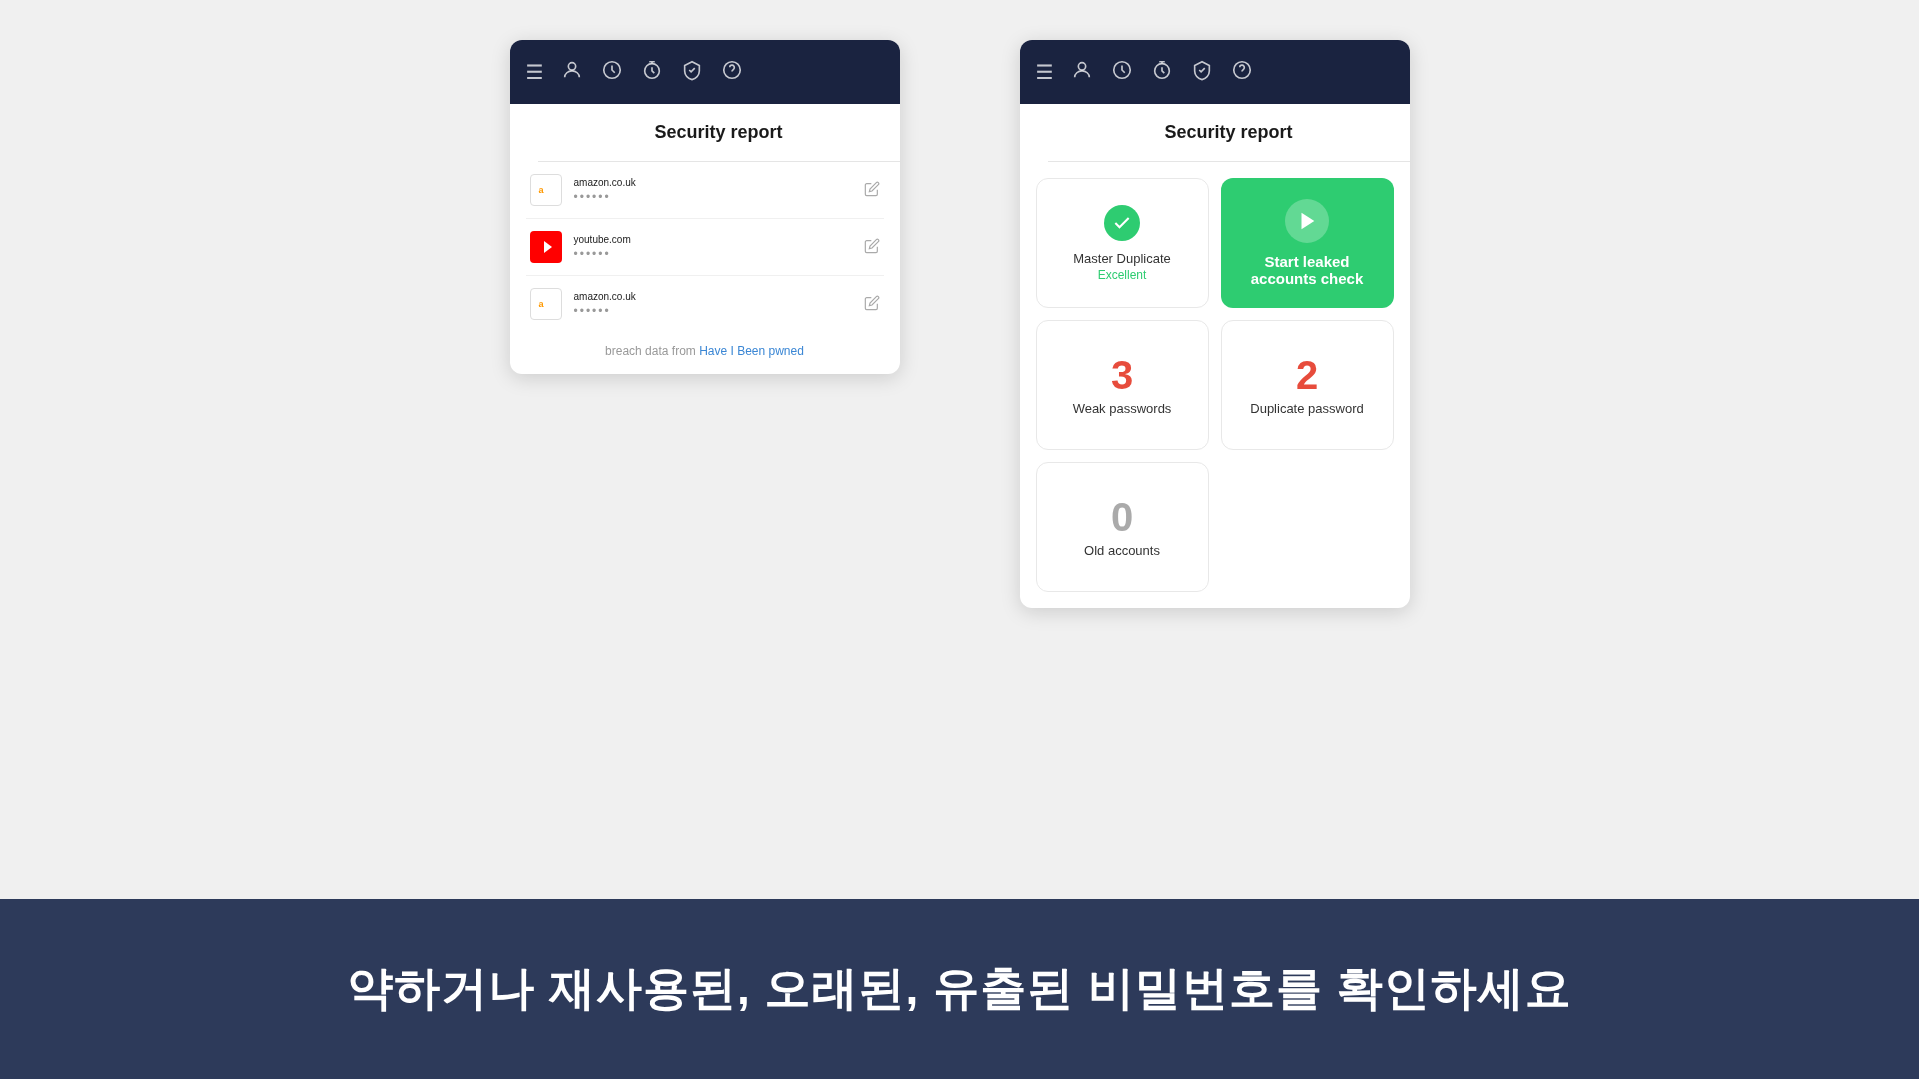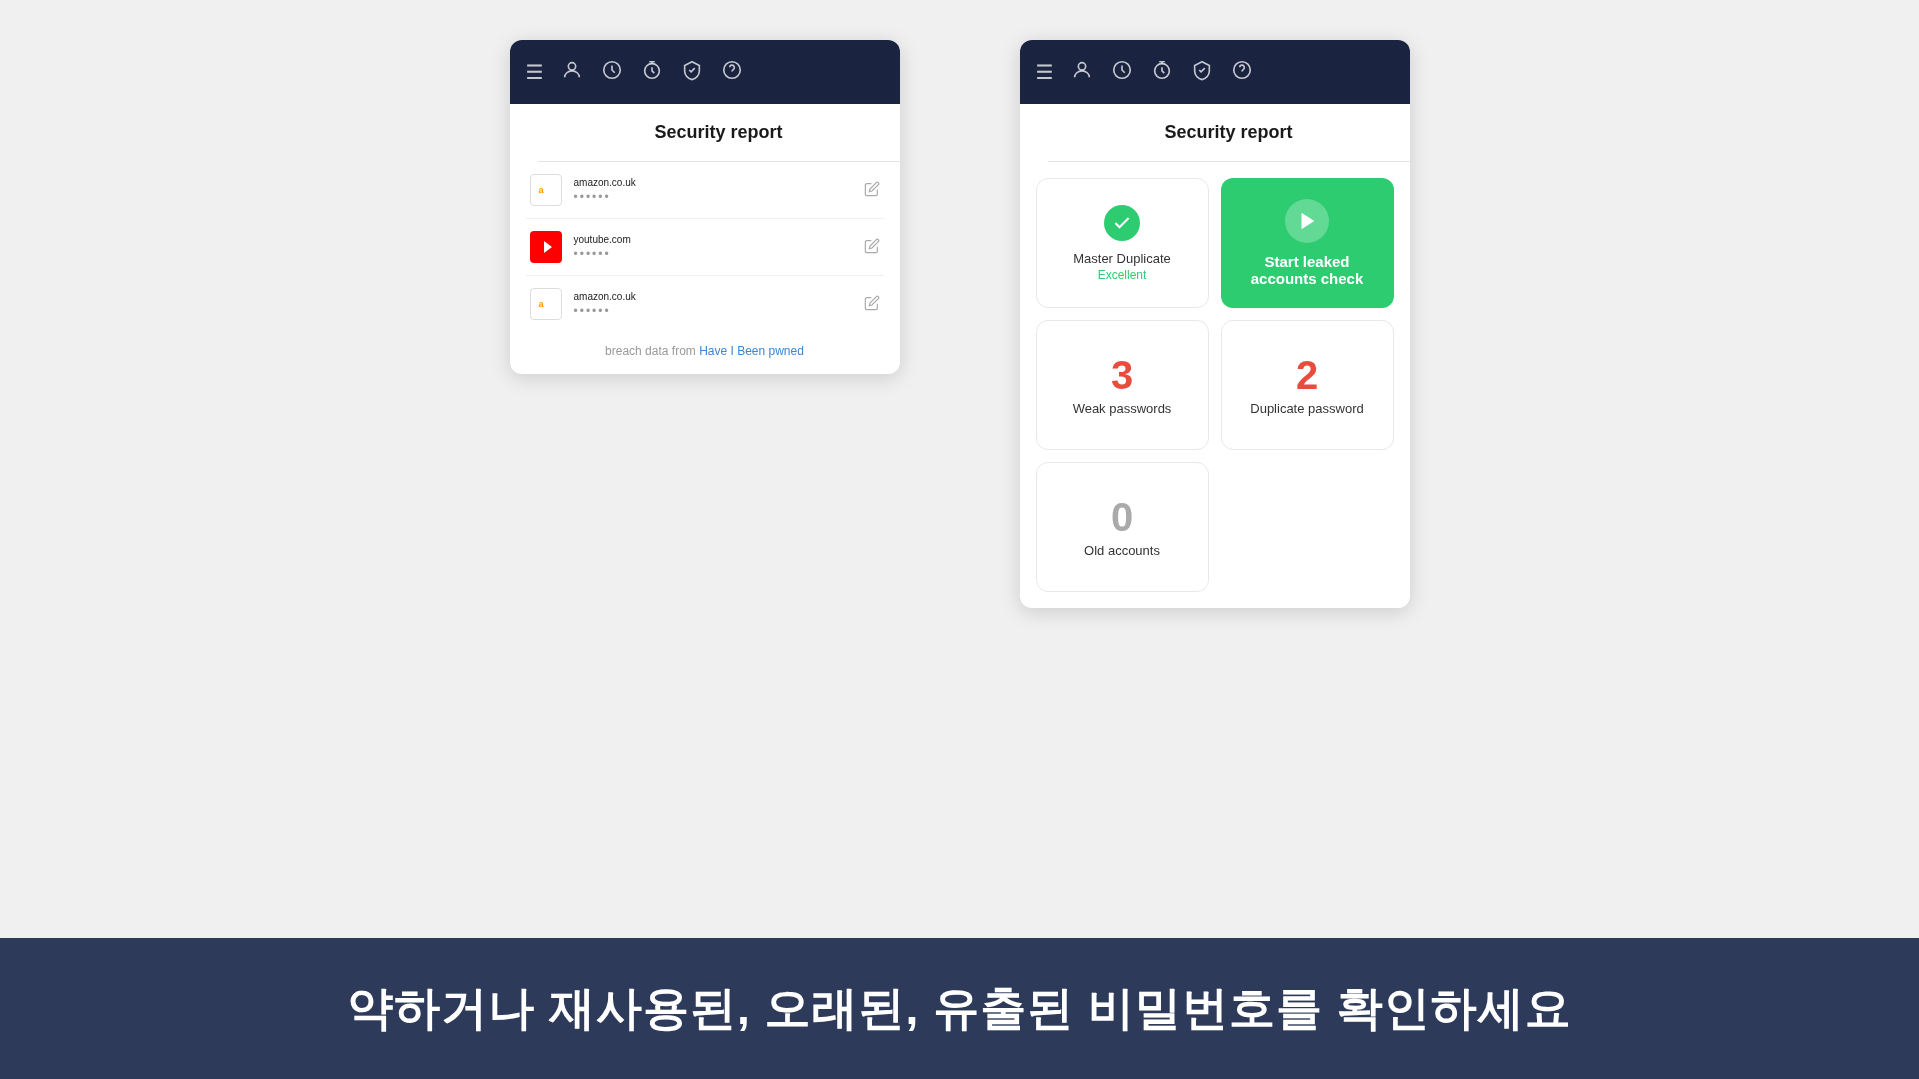--- a/index.html
+++ b/index.html
@@ -249,21 +249,21 @@
       font-weight: 700;
       color: #aaa;
       line-height: 1;
       margin-bottom: 6px;
     }
 
     
     .bottom-banner {
       width: 100%;
       background: #2d3a5a;
-      height: 141px;
+      height: 180px;
       display: flex;
       align-items: center;
       justify-content: center;
       flex-shrink: 0;
     }
 
     .banner-text {
       font-size: 46px;
       color: #fff;
       font-weight: 700;

